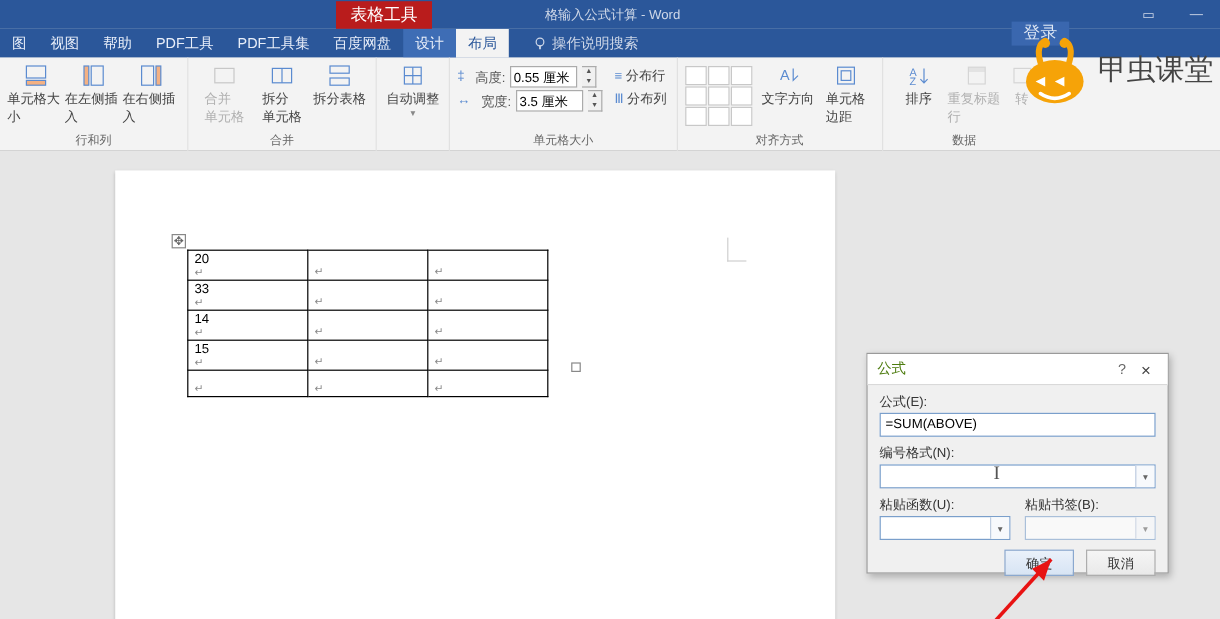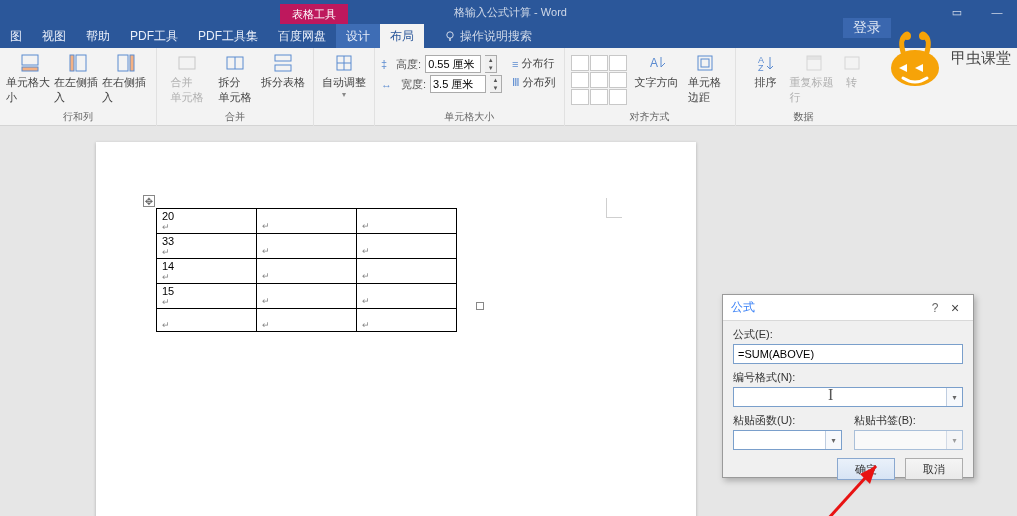--- a/index.html
+++ b/index.html
@@ -1,21 +1,21 @@
 <!DOCTYPE html>
 <html><head>
 <meta charset="utf-8">
 <style>
 * { margin: 0; padding: 0; box-sizing: border-box; font-family: "Microsoft YaHei", sans-serif; }
 body { background: #e6e6e6; width: 1017px; height: 516px; overflow: hidden; position: relative; }
 
 .titlebar { height: 24px; background: #2b579a; color: #fff; display: flex; align-items: center; font-size: 11px; position: relative; justify-content: center; }
 .titlebar .title { padding-left: 4px; white-space: nowrap; color: #cfd8e8; }
 .titlebar .center { position: absolute; left: 280px; top: 0; height: 24px; display: flex; align-items: flex-end; }
-.titlebar .center .ttlabel { background: #be185d; color: #fff; padding: 3px 12px 2px; font-size: 11px; }
+.titlebar .center .ttlabel { background: #b91c1c; color: #fff; padding: 3px 12px 2px; font-size: 14px; }
 .titlebar .winbtns { position: absolute; right: 0; top: 0; display: flex; height: 24px; }
 .titlebar .winbtns .btn { width: 40px; height: 24px; display: flex; align-items: center; justify-content: center; color: #cfd8e8; font-size: 11px; }
 .titlebar .login { position: absolute; right: 126px; top: 2px; background: #3a67af; color: #e0e8f4; padding: 1px 10px; font-size: 14px; margin-top: 16px; }
 
 .menubar { height: 24px; background: #2b579a; display: flex; align-items: stretch; color: #fff; font-size: 12px; }
 .menubar .tab { padding: 4px 10px 4px; cursor: default; color: #e8eef9; }
 .menubar .tab.tool { background: #3e6db5; }
 .menubar .tab.active { background: #f3f3f3; color: #2b579a; }
 .menubar .tell { display: flex; align-items: center; padding: 0 20px; color: #cfd8e8; }
 .menubar .tell svg { margin-right: 4px; }
@@ -44,38 +44,38 @@
 .wtable td { border: 1px solid #000; font-size: 11px; padding: 1px 4px; height: 17px; font-family: sans-serif; }
 .wtable td .cellwrap { display: inline-flex; align-items: baseline; flex-direction: column; }
 .wtable td .mark { font-size: 9px; color: #888; margin-left: 1px; }
 .c1 { width: 100px; } .c2 { width: 100px; } .c3 { width: 100px; }
 .tblhandle { position: absolute; left: 47px; top: 53px; width: 12px; height: 12px; border: 1px solid #888; background: #fff; display: flex; align-items: center; justify-content: center; font-size: 10px; color: #666; }
 .tblresize { position: absolute; left: 380px; top: 160px; width: 8px; height: 8px; border: 1px solid #888; background: #fff; }
 .pagecorner { position: absolute; left: 510px; top: 56px; width: 16px; height: 20px; border-left: 1px solid #cfcfcf; border-bottom: 1px solid #cfcfcf; }
 
 .dialog { position: absolute; left: 722px; top: 168px; width: 252px; height: 184px; background: #f0f0f0; border: 1px solid #9a9a9a; box-shadow: 2px 3px 6px rgba(0,0,0,0.25); font-size: 12px; }
 .dialog .dtitle { height: 26px; border-bottom: 1px solid #d9d9d9; display: flex; align-items: center; padding: 0 8px; background: #fff; position: relative; }
-.dialog .dtitle .t { flex: 1; color: #3b82f6; }
+.dialog .dtitle .t { flex: 1; color: #4d7c0f; }
 .dialog .dtitle .q { width: 20px; text-align: center; color: #666; }
 .dialog .dtitle .x { width: 20px; text-align: center; color: #444; font-size: 14px; }
 .dialog .dbody { padding: 6px 10px 8px; }
 .dialog label { font-size: 11px; color: #333; display: block; margin-bottom: 2px; }
 .dialog input.txt, .dialog .combo { width: 100%; height: 20px; border: 1px solid #7a9fcb; background: #fff; font-size: 11px; padding: 1px 4px; }
 .dialog .combo { display: flex; align-items: center; position: relative; }
 .dialog .combo .arrow { position: absolute; right: 0; top: 0; width: 16px; height: 18px; border-left: 1px solid #bfcde0; display: flex; align-items: center; justify-content: center; font-size: 8px; color: #666; background: #f7f9fc; }
 .dialog .row2 { display: flex; gap: 12px; margin-top: 6px; }
 .dialog .row2 > div { flex: 1; }
 .dialog .dbtns { display: flex; justify-content: flex-end; gap: 10px; padding: 0 10px 10px; }
 .dialog .dbtn { width: 58px; height: 22px; border: 1px solid #adadad; background: linear-gradient(#f5f5f5,#e9e9e9); font-size: 11px; display: flex; align-items: center; justify-content: center; color: #333; }
 .dialog .dbtn.ok { background: linear-gradient(#eaf1fa,#d7e4f4); border-color: #8aa8cf; }
 .cursor-i { position: absolute; left: 828px; top: 260px; font-size: 16px; color: #555; font-family: serif; pointer-events: none; }
 
 .arrow-anno { position: absolute; left: 720px; top: 330px; pointer-events: none; }
 
-.brand { position: absolute; right: 6px; top: 28px; display: flex; align-items: center; gap: 6px; color: #444; font-size: 15px; z-index: 50; }
+.brand { position: absolute; right: 6px; top: 28px; display: flex; align-items: center; gap: 6px; color: #444; font-size: 24px; z-index: 50; }
 .brand .logo { width: 60px; height: 60px; }
 </style>
 </head>
 <body>
 
 <div class="titlebar">
   <span class="title">格输入公式计算 - Word</span>
   <div class="center">
       <div class="ttlabel">表格工具</div>
     </div>

